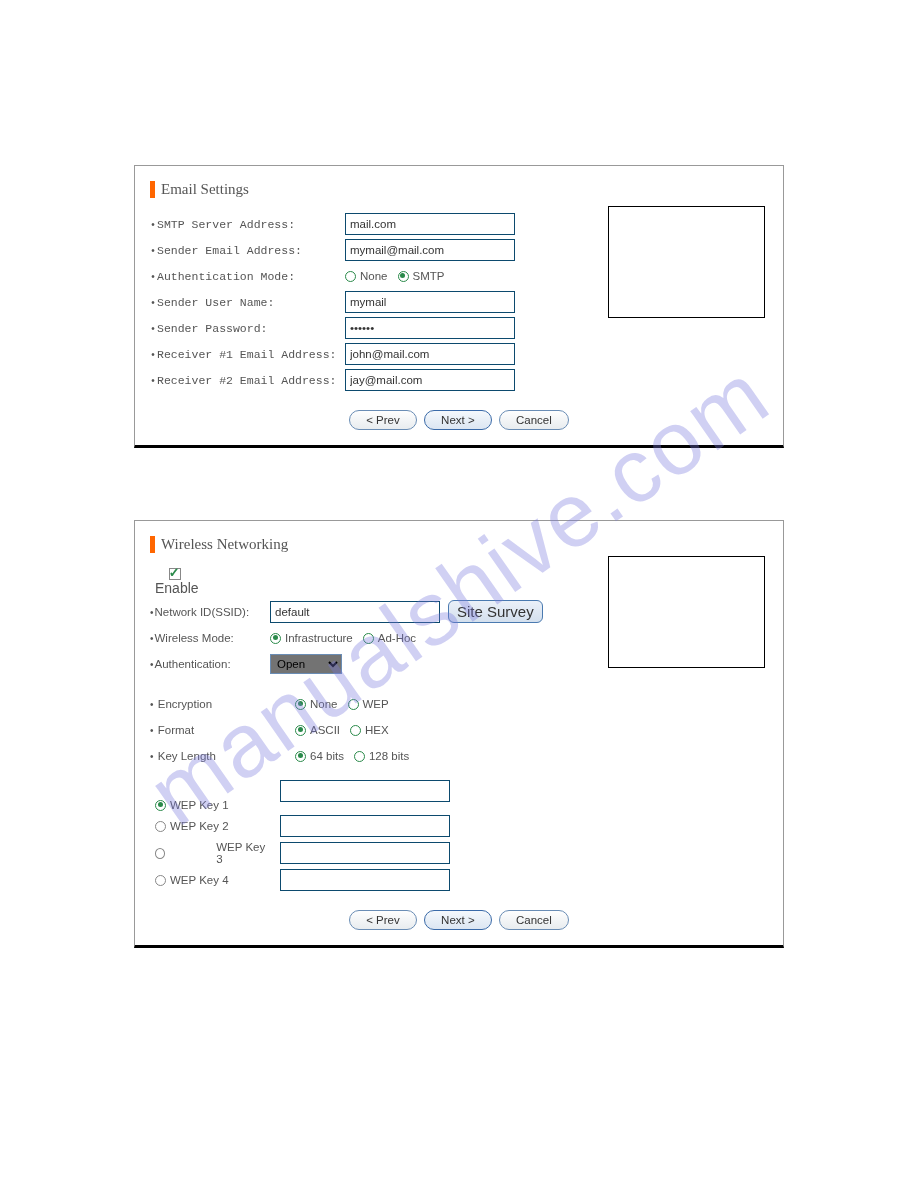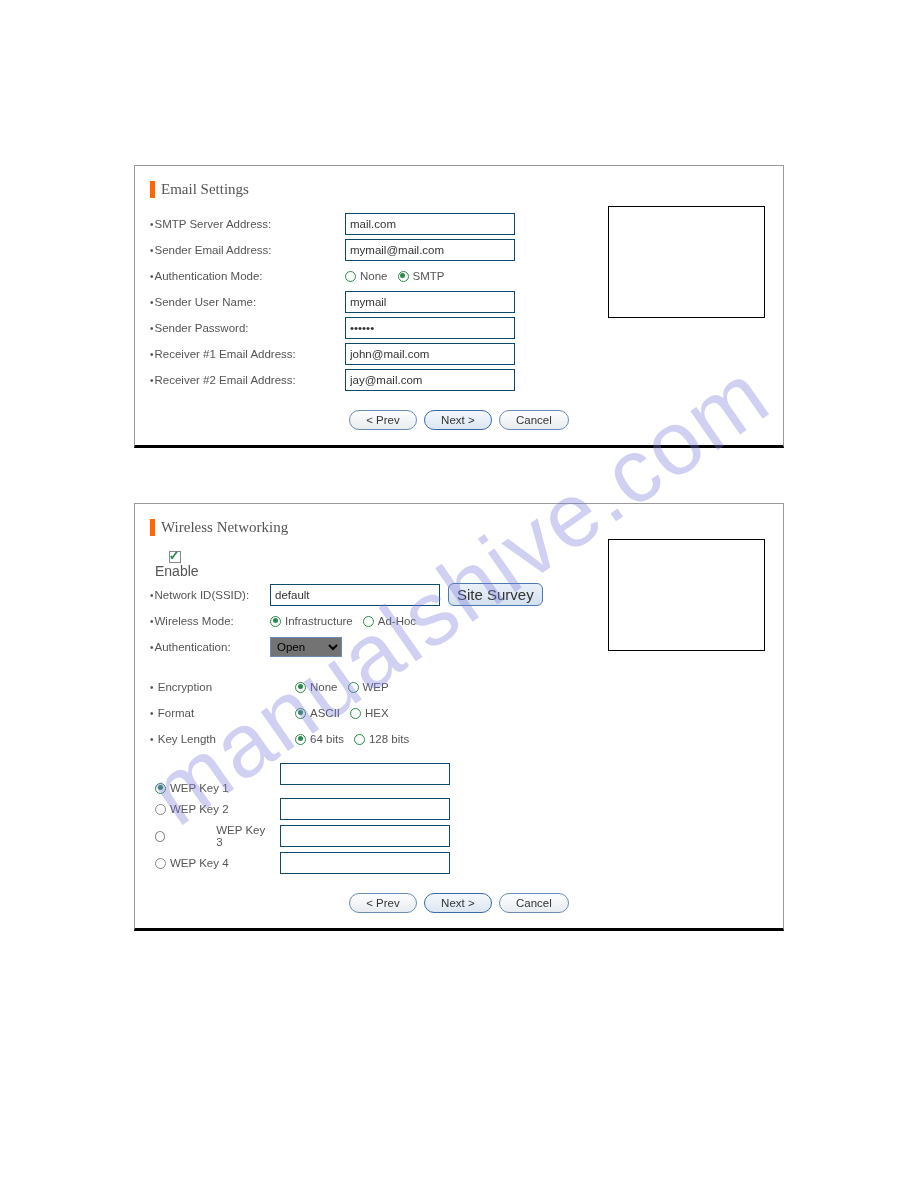--- a/index.html
+++ b/index.html
@@ -29,21 +29,21 @@
   .panel {
     border: 1px solid #999;
     border-bottom: 3px solid #000;
     background: #fff;
     position: relative;
     margin: 0 auto;
     width: 650px;
     padding: 15px 15px 50px 15px;
     box-sizing: border-box;
   }
-  .panel-1 { margin-top: 165px; margin-bottom: 55px; }
+  .panel-1 { margin-top: 165px; margin-bottom: 72px; }
   .panel-title {
     border-left: 5px solid #ff6600;
     padding-left: 6px;
     font-size: 15px;
     color: #555;
     margin-bottom: 15px;
     font-family: Georgia, serif;
   }
   .preview-box {
     position: absolute;
@@ -58,21 +58,21 @@
   .form-row {
     display: flex;
     align-items: center;
     margin: 4px 0;
     min-height: 22px;
   }
   .lbl {
     width: 195px;
     font-size: 11.5px;
     color: #555;
-    font-family: Liberation Sans, sans-serif;
+    font-family: Liberation Mono, monospace;
   }
   .lbl::before { content: "•"; margin-right: 1px; font-size: 10px; }
   .lbl-sm { width: 120px; font-size: 11.5px; color: #555; }
   .lbl-sm::before { content: "•"; margin-right: 1px; font-size: 10px; }
   input[type=text], input[type=password] {
     border: 1px solid #0c4a6e;
     font-size: 11.5px;
     padding: 2px 4px;
     height: 16px;
     width: 160px;

